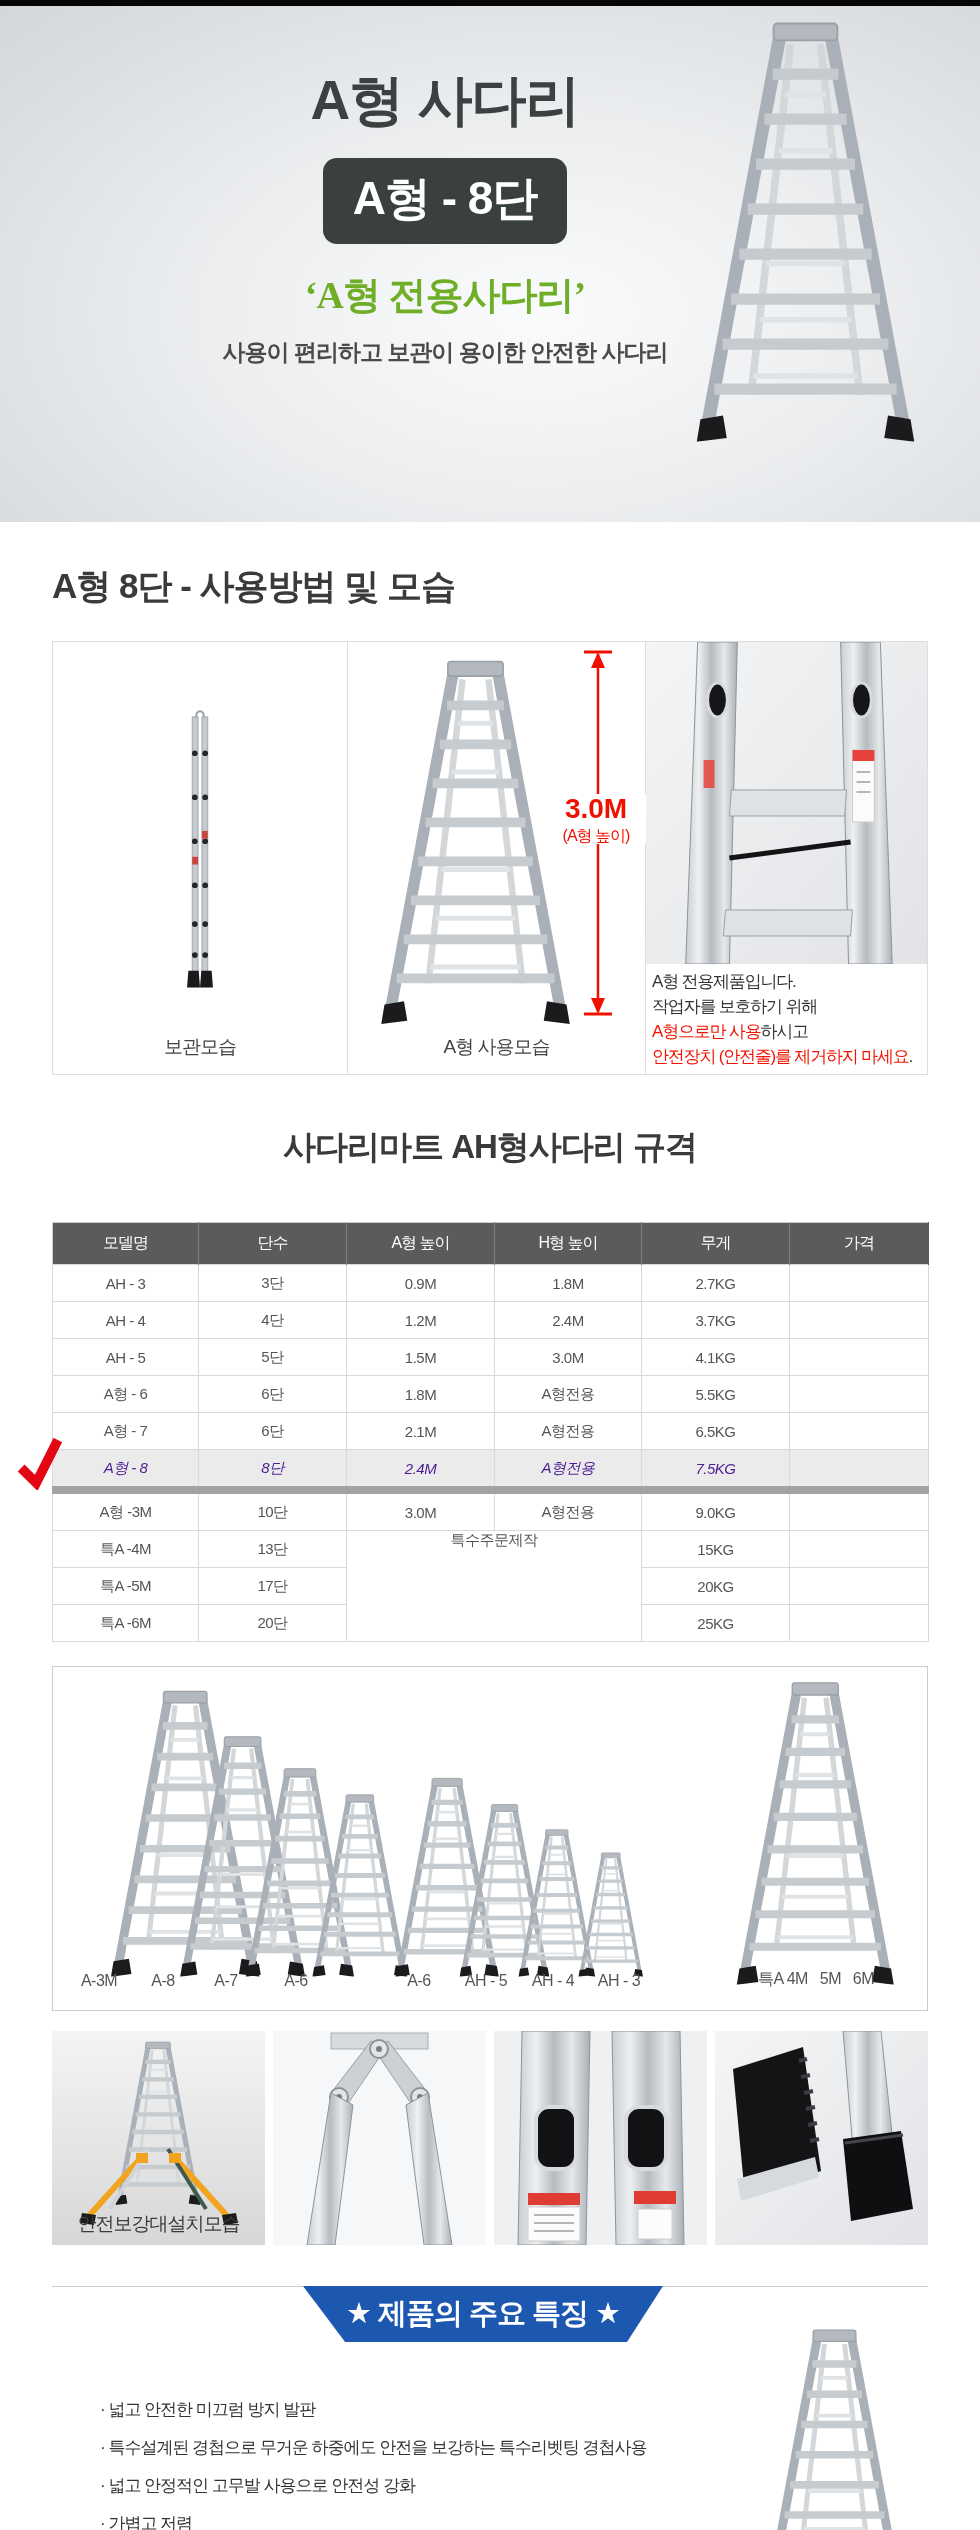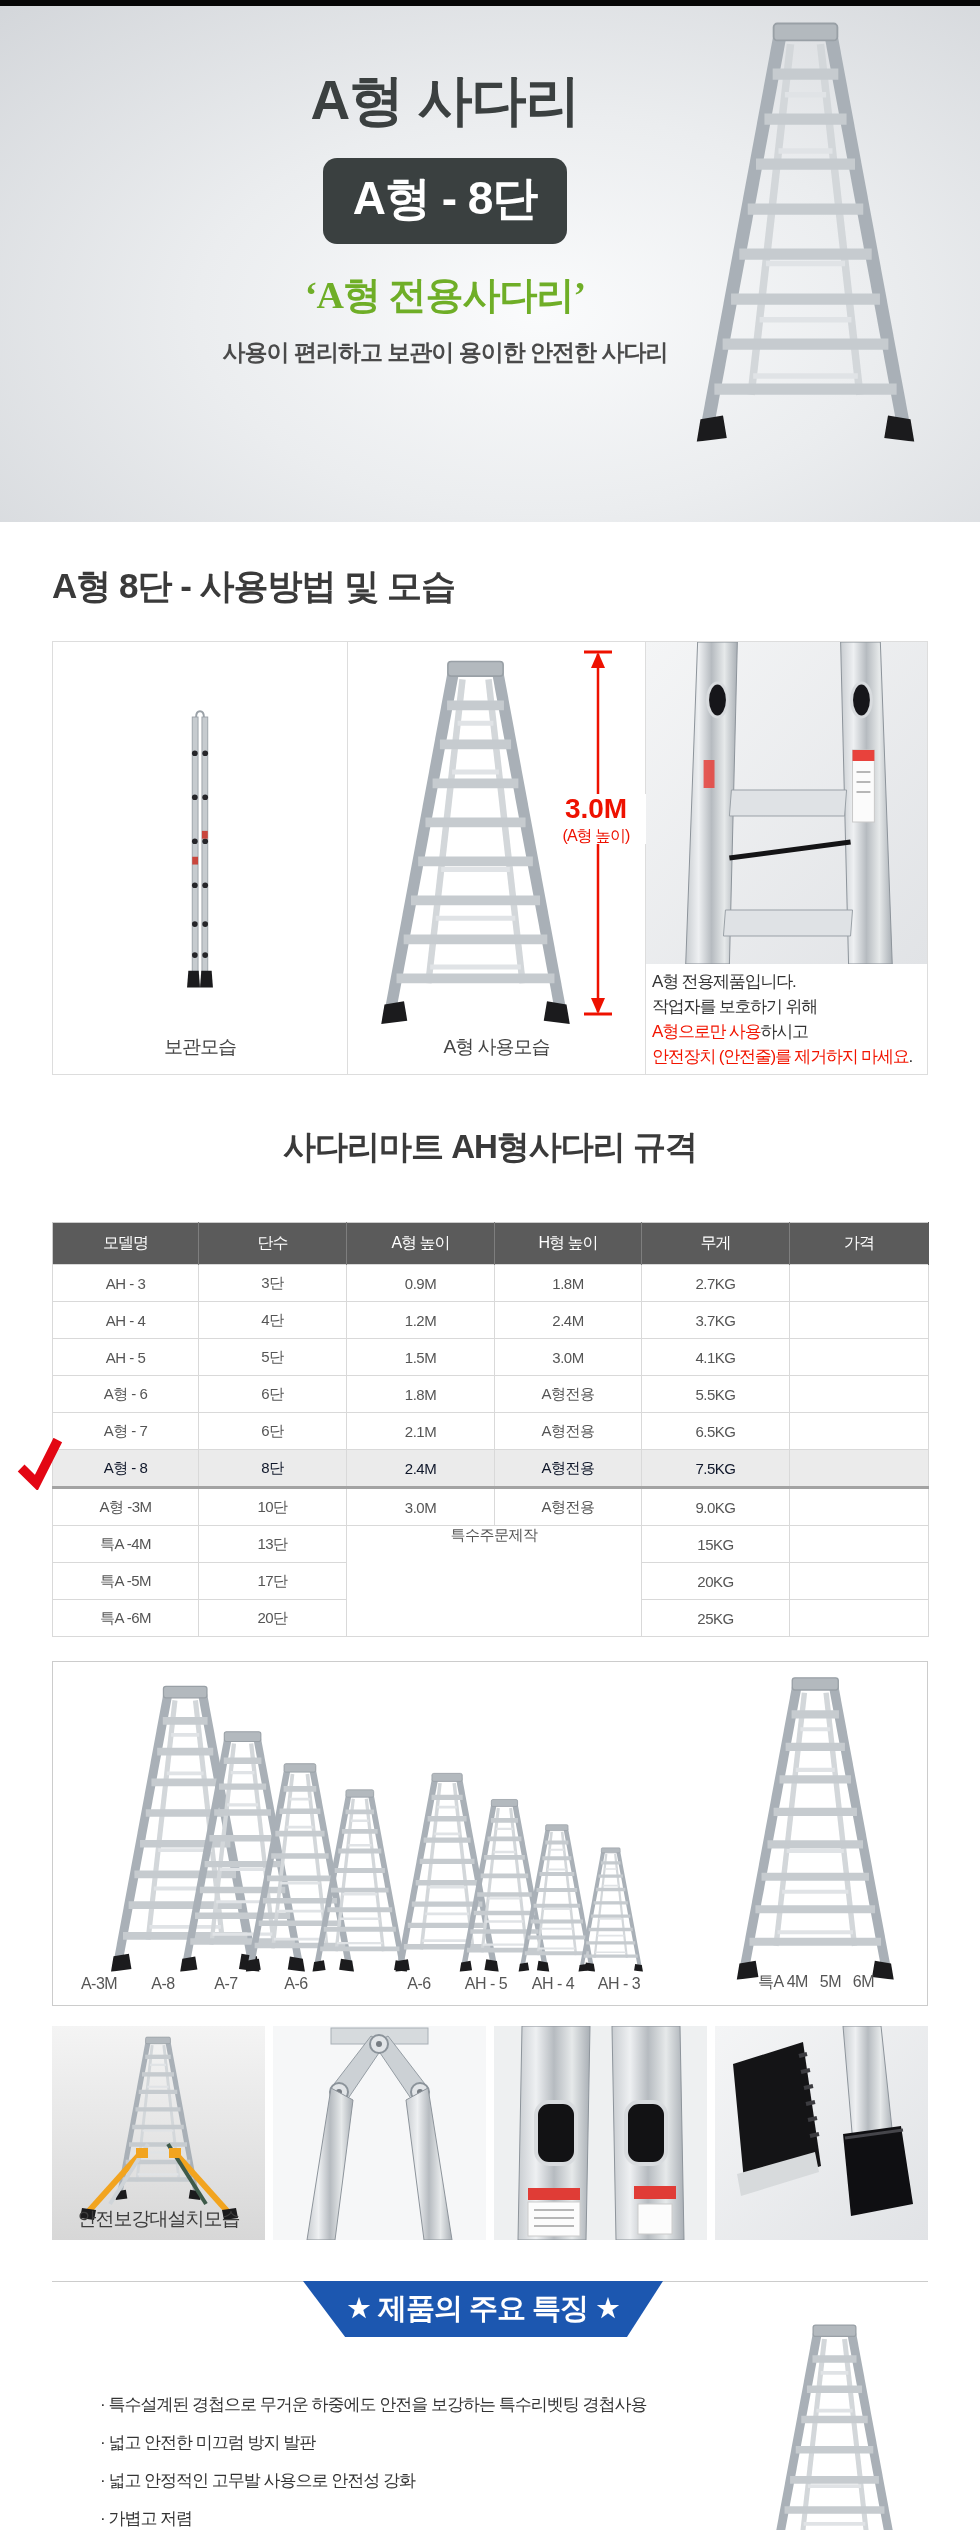--- a/index.html
+++ b/index.html
@@ -42,28 +42,28 @@
   
   .spec-heading{margin:50px 10px 52px;text-align:center;font-size:33px;font-weight:600;color:#3a3a3a;letter-spacing:-1px;}
   .spec-wrap{position:relative;margin:0 52px;}
   table.spec{width:876px;border-collapse:collapse;table-layout:fixed;}
   table.spec th{background:#5b5b5b;color:#fff;font-size:16px;font-weight:normal;height:39px;
                 border-right:1px solid #7e7e7e;letter-spacing:-1px;}
   table.spec th:last-child{border-right:1px solid #5b5b5b;}
   table.spec td{height:36px;border:1px solid #d9d9d9;text-align:center;font-size:15px;color:#555;
                 letter-spacing:-0.5px;padding:0;}
   table.spec{border:1px solid #cccccc;}
-  tr.hl td{background:#ebebeb;border-bottom:3px solid #a3a3a3;color:#0f172a;}
+  tr.hl td{background:#ebebeb;border-bottom:8px solid #a3a3a3;color:#4c1d95;font-style:italic;}
   td.merged{vertical-align:top;padding-top:9px;font-size:15px;color:#555;}
   .check-svg{position:absolute;left:-36px;top:216px;width:50px;height:52px;}
 
   
   .lineup-box{position:relative;margin:24px 52px 0;border:1px solid #ccc;height:343px;background:#fff;}
   .lineup-svg{position:absolute;left:0;top:0;width:100%;height:100%;}
-  .lineup-label{position:absolute;bottom:12px;transform:translateX(-50%);font-size:16px;color:#555;
+  .lineup-label{position:absolute;bottom:20px;transform:translateX(-50%);font-size:16px;color:#555;
                 letter-spacing:-0.5px;white-space:pre;}
   .ll0{left:46px}.ll1{left:110px}.ll2{left:173px}.ll3{left:243px}
   .ll4{left:366px}.ll5{left:433px}.ll6{left:500px}.ll7{left:566px}.ll8{left:763px}
 
   
   .details-row{margin:20px 52px 0;display:flex;gap:8px;height:214px;}
   .detail-cell{position:relative;width:213px;height:214px;overflow:hidden;}
   .detail-cell svg{display:block;width:100%;height:100%;}
   .d1{background:linear-gradient(180deg,#f4f4f4 0%,#e3e3e3 60%,#d7d7d7 100%);}
   .d1-caption{position:absolute;bottom:8px;left:0;width:100%;text-align:center;font-size:19px;
@@ -412,22 +412,22 @@
   </div>
 </div>
 
 <div class="banner-wrap">
   <div class="banner-line"></div>
   <div class="banner">★ 제품의 주요 특징 ★</div>
 </div>
 
 <div class="features">
   <ul class="feature-list">
+      <li>· 넓고 안전한 미끄럼 방지 발판</li>
       <li>· 특수설계된 경첩으로 무거운 하중에도 안전을 보강하는 특수리벳팅 경첩사용</li>
-      <li>· 넓고 안전한 미끄럼 방지 발판</li>
       <li>· 넓고 안정적인 고무발 사용으로 안전성 강화</li>
       <li>· 가볍고 저렴</li>
     </ul>
   <svg class="features-ladder" viewBox="0 0 120 230">
     <use href="#sym-aladder"></use>
   </svg>
 </div>
 
 <div class="bottom-line"></div>
 

